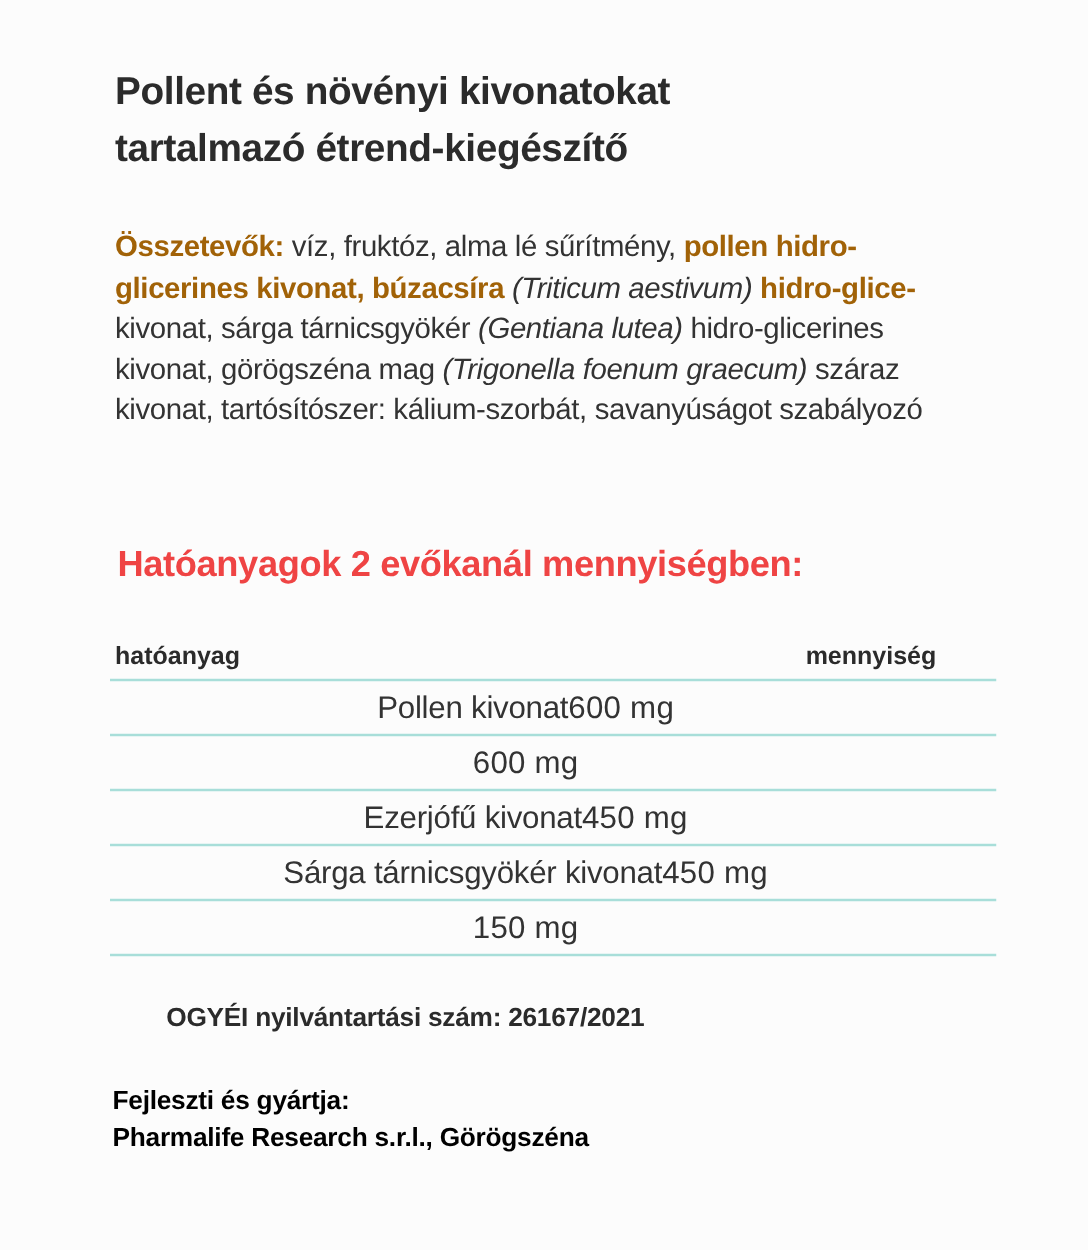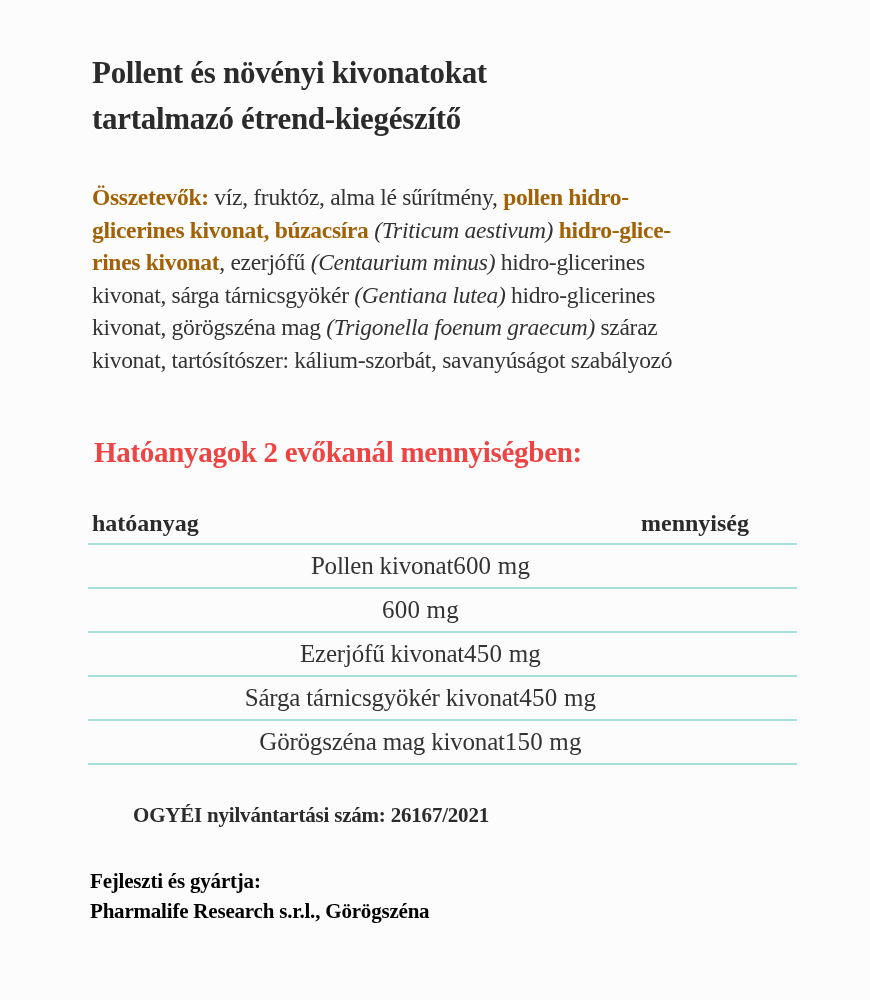--- a/index.html
+++ b/index.html
@@ -1,20 +1,20 @@
 <!DOCTYPE html>
 <html lang="hu" style="--text: #2e2e2e; --teal: #a8ded9; --bg: #fcfcfc;"><head>
 <meta charset="utf-8">
 <style>
   :root{
     --text:#2e2e2e;
     --teal:#a8ded9;
     --bg:#fcfcfc;
   }
-  *{margin:0;padding:0;box-sizing:border-box;font-family:Liberation Serif, serif;}
+  *{margin:0;padding:0;box-sizing:border-box;}
   html,body{width:870px;height:1000px;}
   body{
     background:var(--bg);
     color:var(--text);
     font-family:"Liberation Sans", sans-serif;
     overflow:hidden;
   }
   .page{
     position:relative;
     width:870px;height:1000px;
@@ -43,21 +43,21 @@
     color:#ef4444;white-space:nowrap;
   }
   
   .table{
     position:absolute;left:88px;top:505px;width:709px;
   }
   .thead{
     display:flex;justify-content:space-between;align-items:flex-end;
     height:40px;
     border-bottom:2px solid var(--teal);
-    font-size:24px;font-weight:700;color:#2b2b2b;
+    font-size:20px;font-weight:700;color:#2b2b2b;
     padding:0 48px 6px 4px;
   }
   .trow{
     display:flex;justify-content:center;align-items:center;
     height:44px;
     border-bottom:2px solid var(--teal);
     font-size:25px;font-weight:400;color:#333;
     padding:0 48px 0 4px;
   }
   .tname{letter-spacing:-0.2px;}
@@ -81,21 +81,20 @@
 <div class="page">
 
   <div class="title">
     <div>Pollent és növényi kivonatokat</div>
     <div>tartalmazó étrend-kiegészítő</div>
   </div>
 
   <div class="ingredients" id="ingredients">
       <div class="iline"><span class="b">Összetevők:</span><span class="r"> víz, fruktóz, alma lé sűrítmény, </span><span class="b">pollen hidro-</span></div>
       <div class="iline"><span class="b">glicerines kivonat, búzacsíra </span><span class="i">(Triticum aestivum)</span><span class="r"> </span><span class="b">hidro-glice-</span></div>
-      <div class="iline"><span class="b">rines kivonat</span><span class="r">, ezerjófű </span><span class="i">(Centaurium minus)</span><span class="r"> hidro-glicerines</span></div>
       <div class="iline"><span class="r">kivonat, sárga tárnicsgyökér </span><span class="i">(Gentiana lutea)</span><span class="r"> hidro-glicerines</span></div>
       <div class="iline"><span class="r">kivonat, görögszéna mag </span><span class="i">(Trigonella foenum graecum)</span><span class="r"> száraz</span></div>
       <div class="iline"><span class="r">kivonat, tartósítószer: kálium-szorbát, savanyúságot szabályozó</span></div>
     </div>
 
   <div class="section-heading">Hatóanyagok 2 evőkanál mennyiségben:</div>
 
   <div class="table">
     <div class="thead">
       <span>hatóanyag</span>
@@ -111,21 +110,20 @@
         </div>
         <div class="trow">
           <span class="tname">Ezerjófű kivonat</span>
           <span class="tamount">450 mg</span>
         </div>
         <div class="trow">
           <span class="tname">Sárga tárnicsgyökér kivonat</span>
           <span class="tamount">450 mg</span>
         </div>
         <div class="trow">
-          <span class="tname">Görögszéna mag kivonat</span>
           <span class="tamount">150 mg</span>
         </div>
       </div>
   </div>
 
   <div class="registration">OGYÉI nyilvántartási szám: 26167/2021</div>
 
   <div class="manufacturer">
     <div>Fejleszti és gyártja:</div>
     <div>Pharmalife Research s.r.l., Görögszéna</div>

